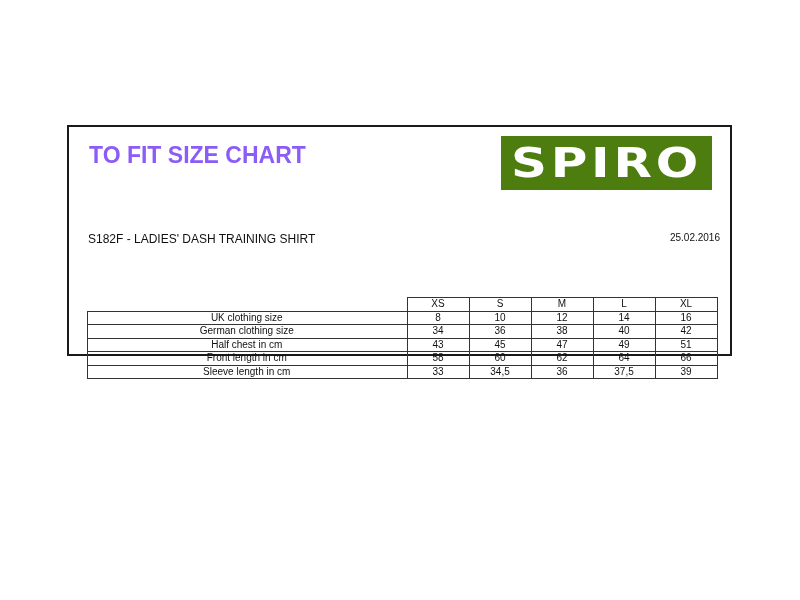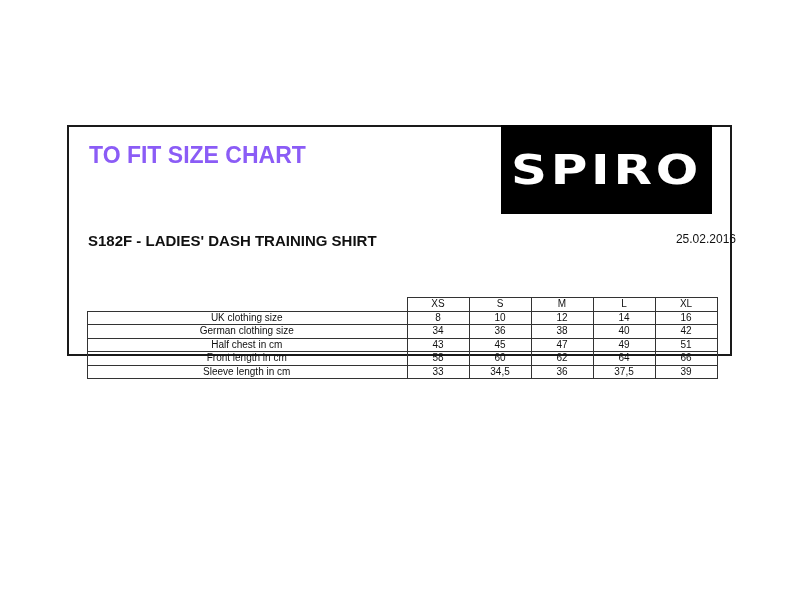--- a/index.html
+++ b/index.html
@@ -27,51 +27,51 @@
       top: 142px;
       font-size: 23px;
       font-weight: bold;
       letter-spacing: 0px;
       color: #8b5cf6;
       white-space: nowrap;
     }
     .logo {
       position: absolute;
       left: 501px;
-      top: 125px;
+      top: 136px;
       width: 211px;
-      height: 89px;
-      background: #000000;
+      height: 54px;
+      background: #4d7c0f;
       display: flex;
       align-items: center;
       justify-content: center;
     }
     .logo-text {
       color: #ffffff;
       font-family: "DejaVu Sans", sans-serif;
       font-weight: bold;
       font-size: 40px;
       letter-spacing: 3px;
       transform: scaleX(1.25);
       line-height: 1;
     }
     .product {
       position: absolute;
       left: 88px;
       top: 232px;
-      font-size: 15px;
-      font-weight: bold;
+      font-size: 12px;
+      font-weight: normal;
       color: #111;
       white-space: nowrap;
     }
     .date {
       position: absolute;
-      right: 64px;
+      right: 80px;
       top: 232px;
-      font-size: 12px;
+      font-size: 10px;
       color: #111;
       white-space: nowrap;
     }
     table.sizes {
       position: absolute;
       left: 87px;
       top: 257px;
       border-collapse: collapse;
       font-size: 10px;
       color: #111;

